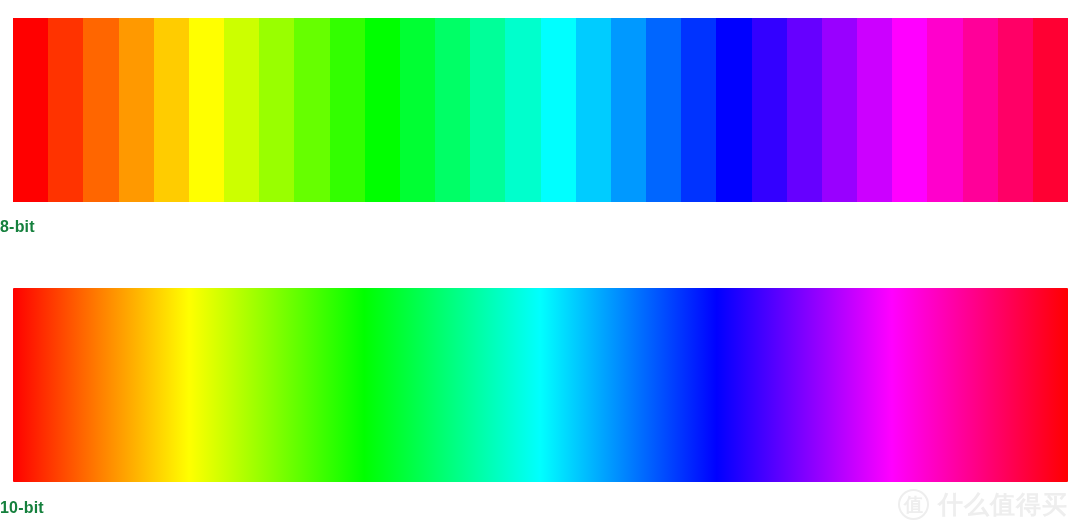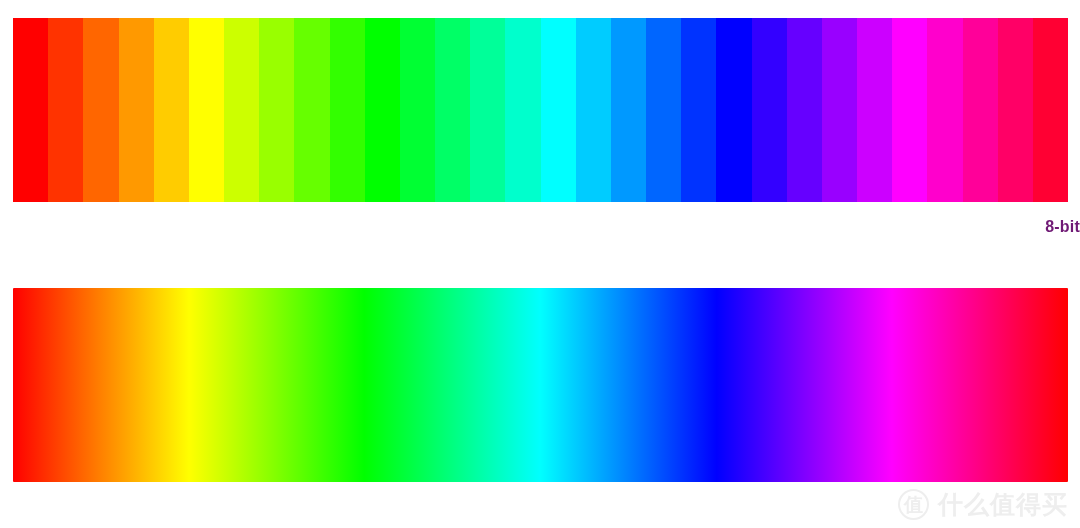--- a/index.html
+++ b/index.html
@@ -35,24 +35,24 @@
   .band {
     flex: 1 1 0;
     height: 100%;
   }
 
   
   .caption {
     position: absolute;
     left: 0;
     width: 1080px;
-    text-align: right;
+    text-align: left;
     font-size: 16px;
     font-weight: bold;
-    color: #701a75;
+    color: #15803d;
     letter-spacing: 0.2px;
     line-height: 1;
   }
   #caption-8bit  { top: 219px; }
   #caption-10bit { top: 500px; }
 
   
   .watermark {
     position: absolute;
     right: 12px;
@@ -121,19 +121,20 @@
       <div class="band" style="background: rgb(255, 0, 204);"></div>
       <div class="band" style="background: rgb(255, 0, 153);"></div>
       <div class="band" style="background: rgb(255, 0, 102);"></div>
       <div class="band" style="background: rgb(255, 0, 51);"></div>
     </div>
 
   <div class="caption" id="caption-8bit">8-bit</div>
 
   <div class="bar" id="bar-10bit" style="background: linear-gradient(to right, rgb(255, 0, 0) 0%, rgb(255, 128, 0) 8.3%, rgb(255, 255, 0) 16.7%, rgb(128, 255, 0) 25%, rgb(0, 255, 0) 33.3%, rgb(0, 255, 128) 41.7%, rgb(0, 255, 255) 50%, rgb(0, 128, 255) 58.3%, rgb(0, 0, 255) 66.7%, rgb(128, 0, 255) 75%, rgb(255, 0, 255) 83.3%, rgb(255, 0, 128) 91.7%, rgb(255, 0, 0) 100%);"></div>
 
+  <div class="caption" id="caption-10bit">10-bit</div>
 
   <div class="watermark">
     <span class="mark">值</span>
     <span class="wm-text">什么值得买</span>
   </div>
 
 </div>
 
 </body></html>

